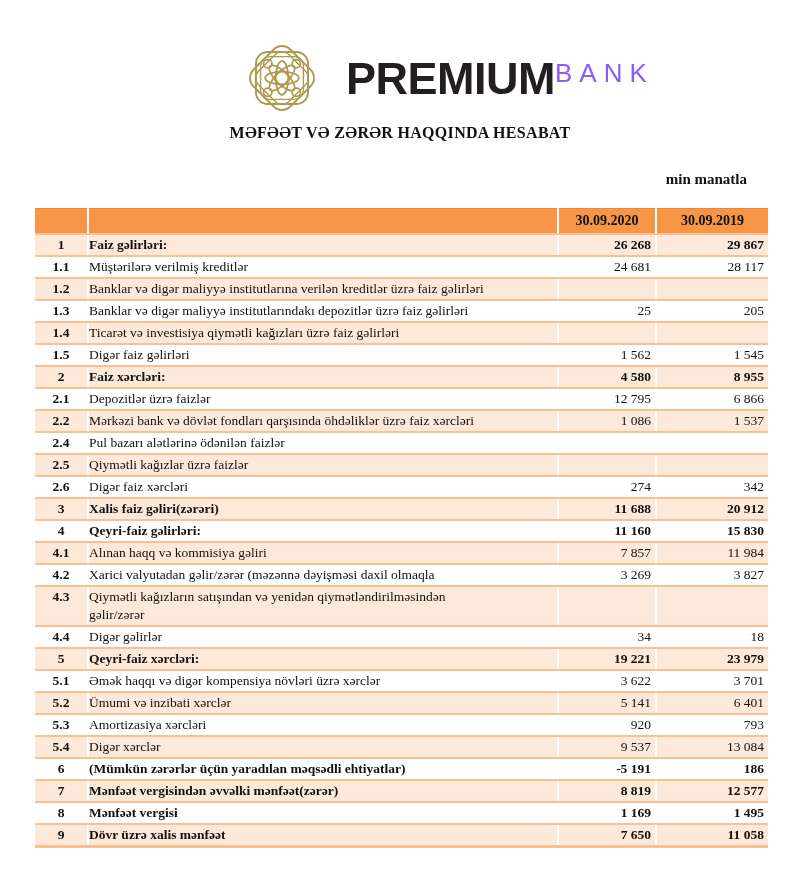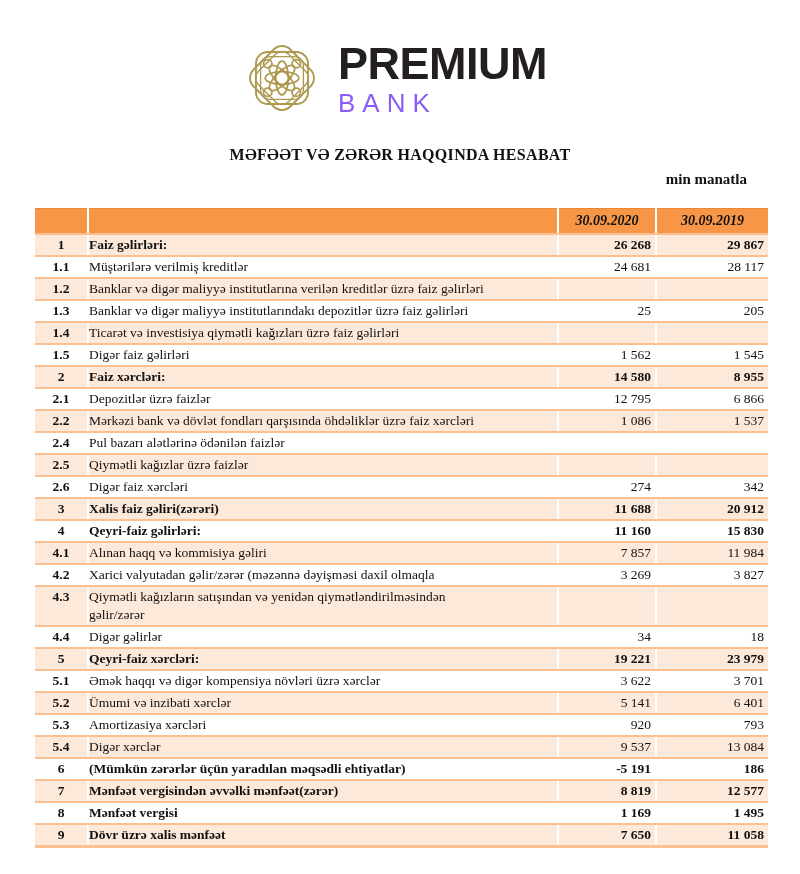--- a/index.html
+++ b/index.html
@@ -6,33 +6,33 @@
   body {
     width:800px; height:874px; background:#ffffff;
     font-family:"Liberation Serif", serif; color:#111111;
     position:relative; overflow:hidden;
   }
   .page { position:relative; width:800px; height:874px; }
 
   
   .logo { position:absolute; top:36px; left:240px; display:flex; align-items:center; }
   .emblem { width:84px; height:84px; flex:0 0 auto; }
-  .brand { margin-left:14px; display:flex; flex-direction:column; }
+  .brand { margin-left:22px; display:flex; flex-direction:row; }
   .brand-top {
     font-family:"Liberation Sans", sans-serif; font-weight:700;
     font-size:45px; line-height:1; letter-spacing:-0.5px; color:#231f20;
   }
   .brand-bottom {
     font-family:"Liberation Sans", sans-serif; font-weight:400;
     font-size:26px; line-height:1; letter-spacing:7px; color:#8b5cf6; margin-top:4px;
   }
 
   
   .doc-title {
-    position:absolute; top:146px; left:0; width:100%;
+    position:absolute; top:124px; left:0; width:100%;
     text-align:center; font-weight:700; font-size:16px; letter-spacing:0.3px;
   }
   .unit-note {
     position:absolute; top:171px; right:53px;
     font-weight:700; font-size:15px;
   }
 
   
   table.fin {
     position:absolute; top:208px; left:35px; width:733px;
@@ -42,21 +42,20 @@
   table.fin col.c2 { width:470px; }
   table.fin col.c3 { width:98px; }
   table.fin col.c4 { width:112px; }
 
   thead th {
     background:var(--header-bg, #F79646);
     height:24px; padding:0 2px;
     font-size:14px; font-weight:700; text-align:center;
     border-top:1px solid #ED8733;
     border-bottom:2px solid var(--border-col, #FAC090);
-    font-style:italic;
   }
   tbody td {
     font-size:13.5px; line-height:18px; padding:1px 4px;
     vertical-align:top;
     border-bottom:2px solid var(--border-col, #FAC090);
   }
   tbody tr:nth-child(odd) td { background:var(--band-bg, #FDE9D9); }
   tbody tr:last-child td { border-bottom-width:3px; }
   th:nth-child(n+2), td:nth-child(n+2) { border-left:2px solid #ffffff; }
 
@@ -147,21 +146,21 @@
   </tr>
         <tr>
     <td class="c-no">1.5</td>
     <td class="c-label">Digər faiz gəlirləri</td>
     <td class="c-val">1 562</td>
     <td class="c-val">1 545</td>
   </tr>
         <tr class="bold">
     <td class="c-no">2</td>
     <td class="c-label">Faiz xərcləri:</td>
-    <td class="c-val">14 580</td>
+    <td class="c-val">4 580</td>
     <td class="c-val">8 955</td>
   </tr>
         <tr>
     <td class="c-no">2.1</td>
     <td class="c-label">Depozitlər üzrə faizlər</td>
     <td class="c-val">12 795</td>
     <td class="c-val">6 866</td>
   </tr>
         <tr>
     <td class="c-no">2.2</td>

